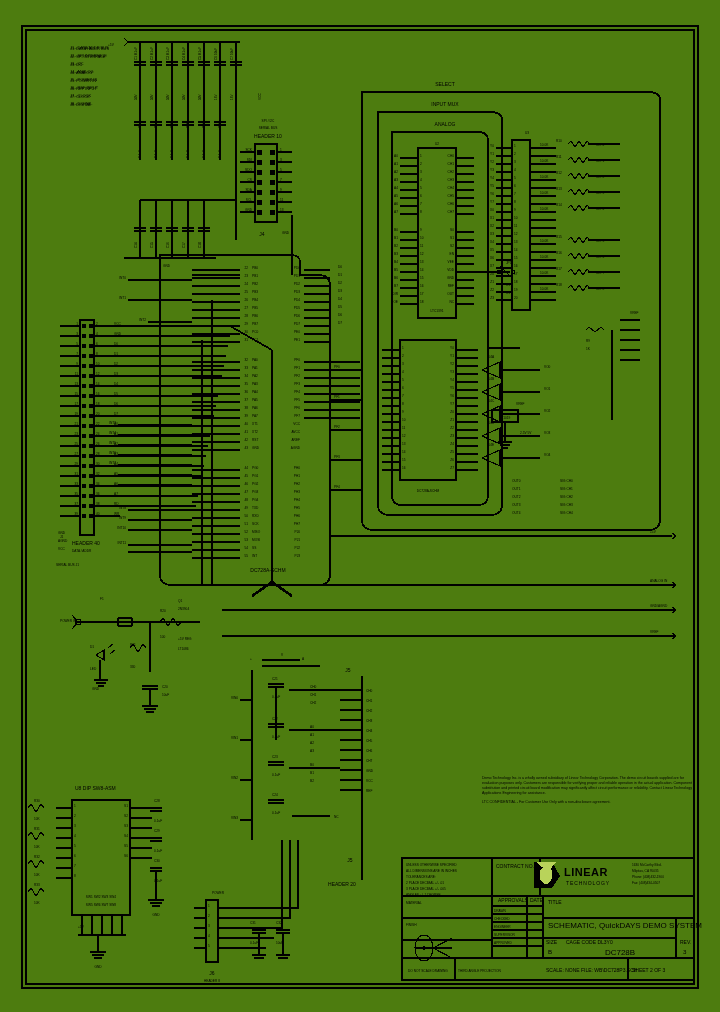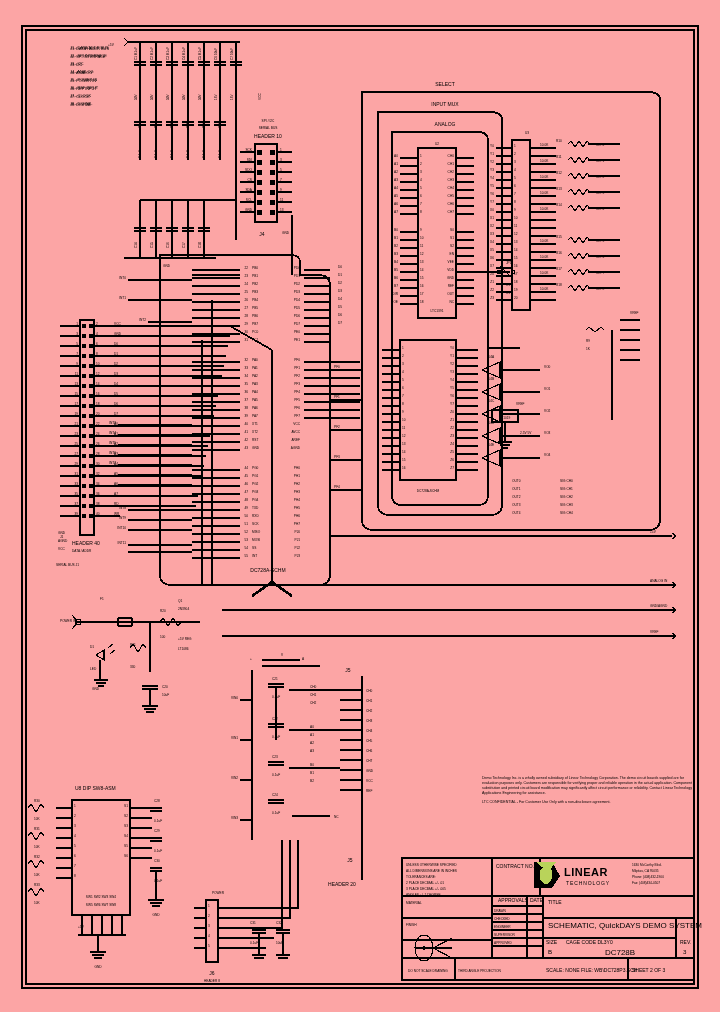--- a/index.html
+++ b/index.html
@@ -3,21 +3,21 @@
 <meta charset="utf-8">
 <style>
   html,body{margin:0;padding:0;background:#ffffff;}
   body{width:720px;height:1012px;overflow:hidden;font-family:"Liberation Sans",sans-serif;}
   #sheet{position:relative;width:720px;height:1012px;background:#b9d35a;}
   #sheet svg{position:absolute;left:0;top:0;}
 </style>
 </head>
 <body>
 
-<div id="sheet" style="background: #fca5a5;">
+<div id="sheet" style="background: #4d7c0f;">
 
 <svg width="720" height="1012" viewBox="0 0 720 1012" shape-rendering="crispEdges">
   <defs>
     <style>
       .w{stroke:#000;fill:none;stroke-width:1.1}
       .w2{stroke:#000;fill:none;stroke-width:1.8}
       .w3{stroke:#000;fill:none;stroke-width:2.6}
       .bx{stroke:#000;fill:none;stroke-width:1.3}
       .bxf{stroke:#000;fill:#000;}
       .t{font-family:"Liberation Sans",sans-serif;fill:#000;font-size:3.9px;}

